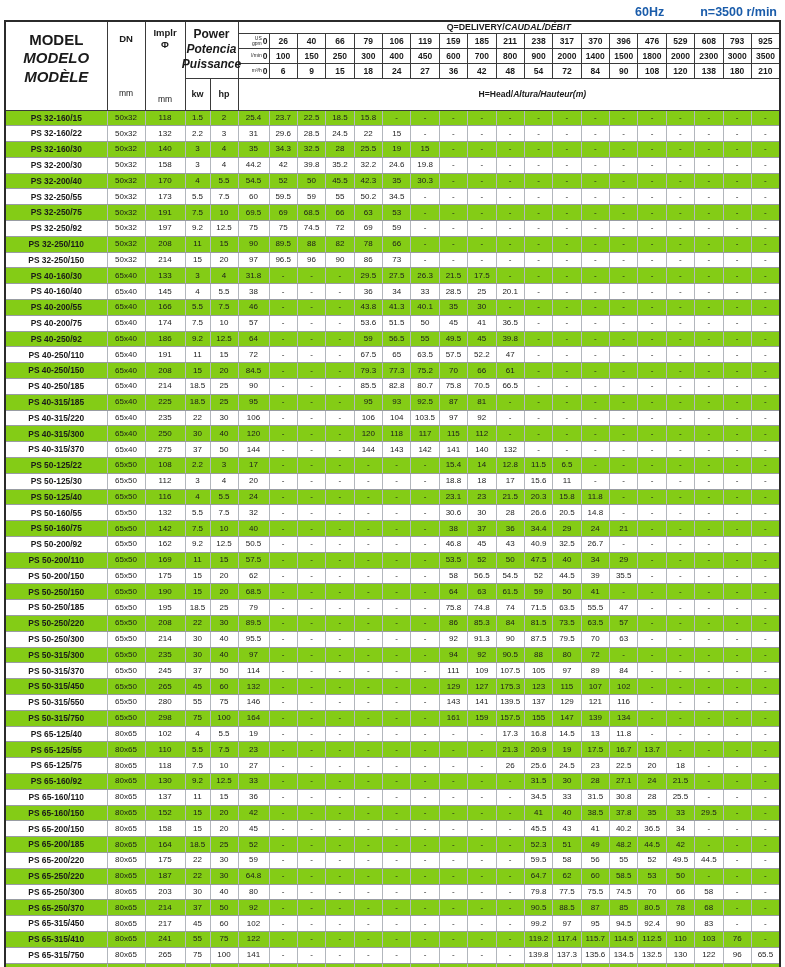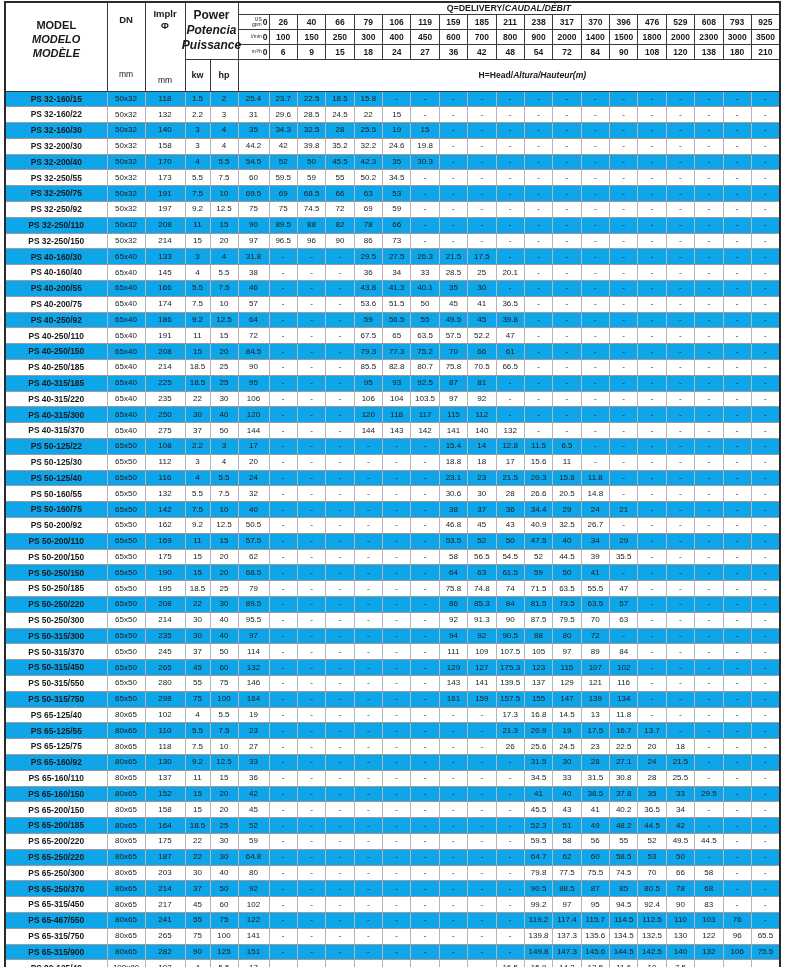--- a/index.html
+++ b/index.html
@@ -28,48 +28,52 @@
     font-weight:bold;padding:0;margin:0;
     border:1px solid #3a3a3a;background:#fff;
   }
   .tr-q{height:12px}
   .tr-num{height:14px}
   .tr-bottom{height:32px}
   .qtitle{font-size:8.8px;letter-spacing:0;}
   .htitle{font-size:8.6px;text-align:left;padding-left:240px;border-radius:6px;}
   .it{font-style:italic}
   .vstack{display:flex;flex-direction:column;align-items:center;justify-content:center;}
-  .h-model{height:52px;margin-bottom:14px;font-size:11px;line-height:1.25;}
+  .h-model{height:52px;margin-bottom:14px;font-size:15px;line-height:1.25;}
   .h-full{height:66px;}
   .h-full .grow{flex:1;display:flex;flex-direction:column;align-items:center;justify-content:center;font-size:9.5px;line-height:1.2;}
   .h-mm{height:14px;font-weight:normal;font-size:8.5px;display:flex;align-items:center;justify-content:center;margin-top:44px;}
   .h-power{font-size:12px;line-height:1.25;}
   .h-kwhp{font-size:9px;}
   .fh{font-size:8.5px;text-align:center;}
   .fh.first{display:flex;align-items:center;justify-content:flex-end;gap:1px;padding-right:1px;box-sizing:border-box;height:14px;border:none;}
   th.fhwrap{padding:0;}
   .u{font-size:5px;line-height:1;white-space:pre-line;text-align:right;font-weight:normal;color:#222;}
   .fv{font-size:8.5px;font-weight:bold;}
   tbody td{
     height:14.8px;line-height:1;padding:0;text-align:center;
     font-size:8px;
     border-left:1px solid #b2b6bc;border-right:1px solid #b2b6bc;
     border-top:1px solid #989ca2;border-bottom:1px solid #989ca2;
   }
-  tbody tr.alt{background:#0ea5e9;margin-top:32px;}
+  tbody tr.alt{background:#84cc16;margin-top:32px;}
   tbody tr.gs td{border-top:1.5px solid #2e2e2e;}
   td.model{font-weight:bold;font-size:8.4px;}
   td.dn,td.implr,td.kw,td.hp{font-size:8px;}
   td.hv{color:#1c1c1c;}
 </style>
 </head>
 <body>
 
 <div>
 
+  <div class="topbar">
+    <span>60Hz</span>
+    <span>n=3500 r/min</span>
+  </div>
 
   <table>
     <colgroup>
       <col class="c-model">
         <col class="c-dn">
         <col class="c-implr">
         <col class="c-kw">
         <col class="c-hp">
       <col class="c-f0">
       <col>
@@ -1562,21 +1566,21 @@
           <td class="hv">97</td>
           <td class="hv">95</td>
           <td class="hv">94.5</td>
           <td class="hv">92.4</td>
           <td class="hv">90</td>
           <td class="hv">83</td>
           <td class="hv">-</td>
           <td class="hv">-</td>
         </tr>
         <tr class="alt">
-          <td class="model">PS 65-467/550</td>
+          <td class="model">PS 65-315/410</td>
           <td class="dn">80x65</td>
           <td class="implr">241</td>
           <td class="kw">55</td>
           <td class="hp">75</td>
           <td class="hv">122</td>
           <td class="hv">-</td>
           <td class="hv">-</td>
           <td class="hv">-</td>
           <td class="hv">-</td>
           <td class="hv">-</td>

